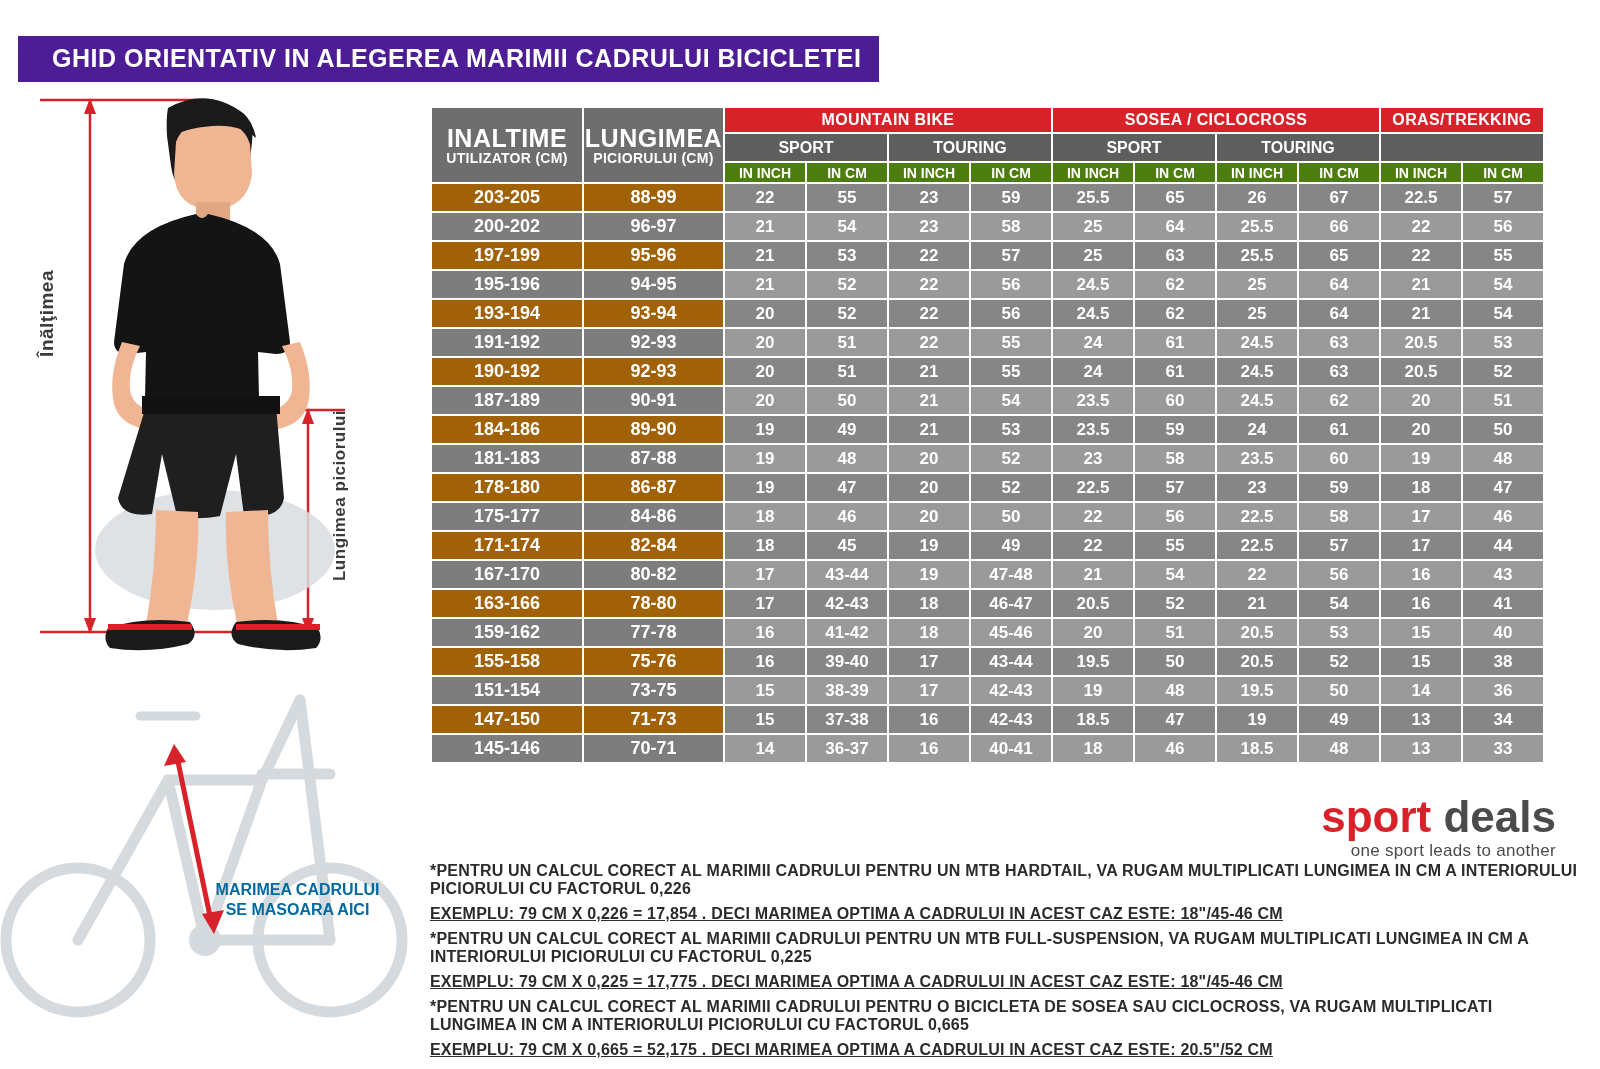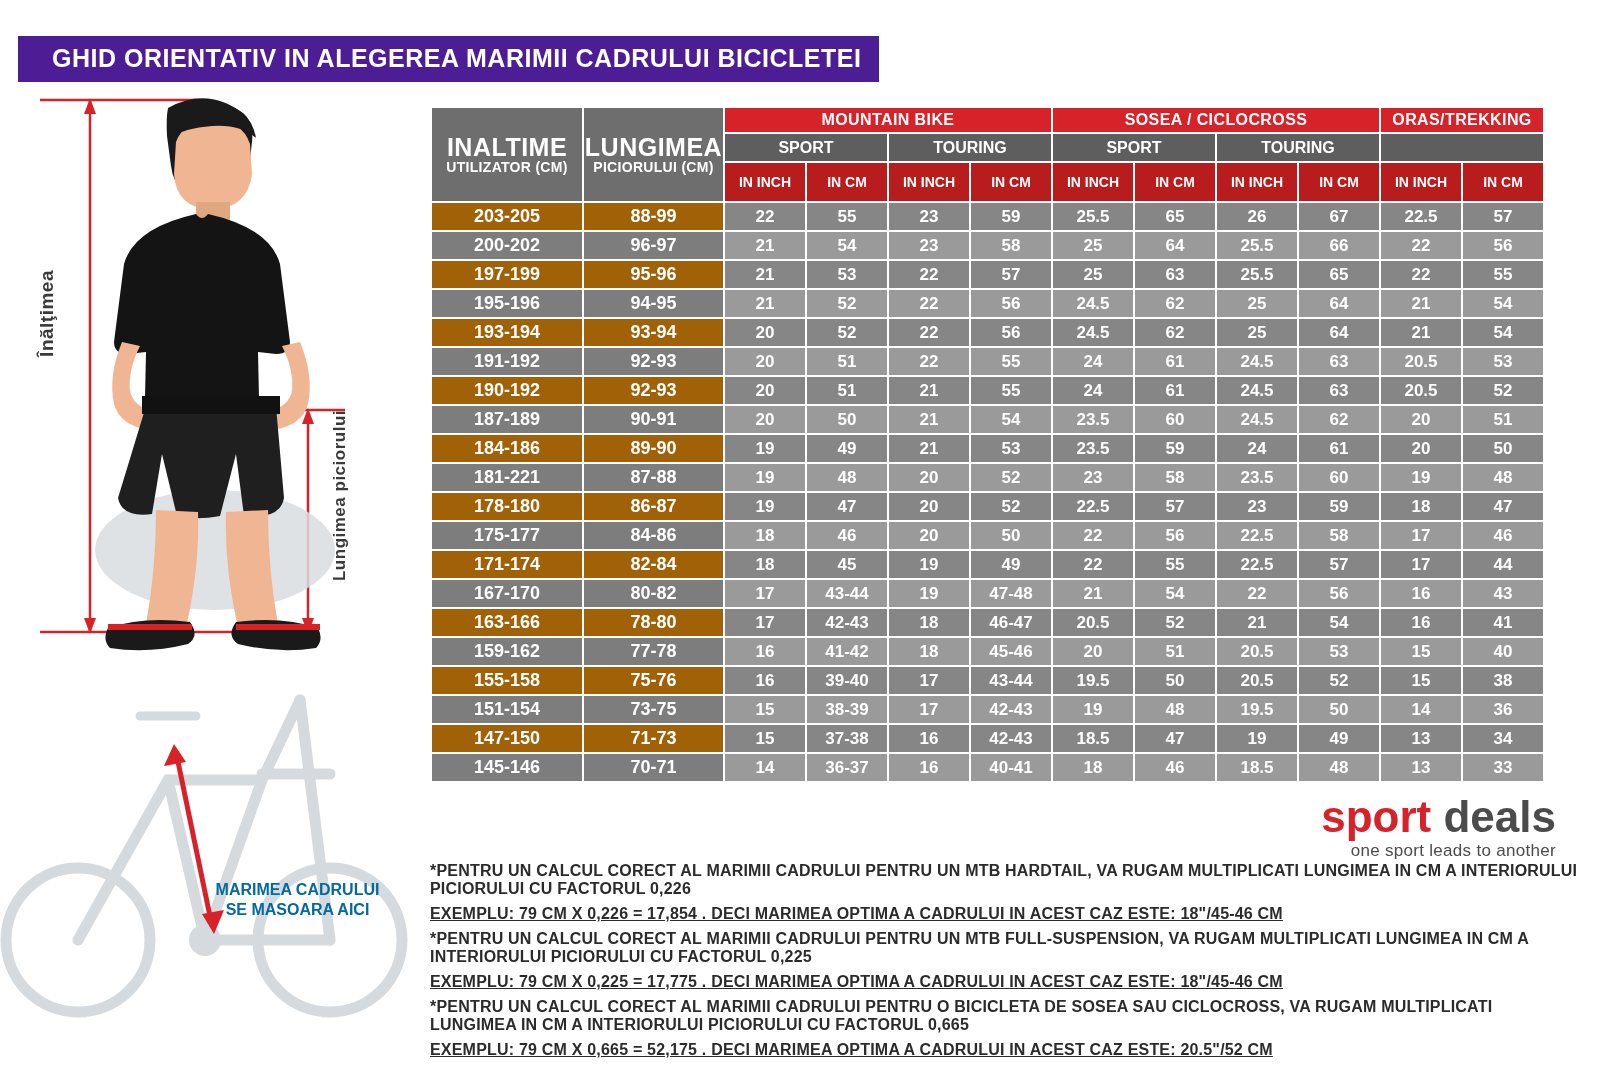--- a/index.html
+++ b/index.html
@@ -39,21 +39,21 @@
     text-align:center;
     font-weight:bold;
     color:#ffffff;
     background:#7f7f7f;
     font-size:17px;
     padding:0;
     height:29px;
   }
   th.cat{ background:#d8222a; font-size:16px; letter-spacing:0.4px; height:26px; }
   th.sub{ background:#5e5e5e; font-size:16px; height:25px; }
-  th.unit{ background:#b91c1c; font-size:14px; height:40px; }
+  th.unit{ background:#4d7c0f; font-size:14px; height:21px; }
   th.blank2{ background:#5e5e5e; }
   td.h1, td.h2{ background:#a16207; font-size:18px; }
   td.val{ background:#868686; }
   tr.alt td{ background:#9a9a9a; }
   tr.alt td.h1, tr.alt td.h2{ background:#7d7d7d; }
   th.main{
     background:#6e6e6e; color:#fff; vertical-align:middle;
     line-height:1.05;
   }
   .mtitle{ font-size:25px; letter-spacing:0.5px; display:block; }
@@ -308,21 +308,21 @@
           <td class="val">21</td>
           <td class="val">53</td>
           <td class="val">23.5</td>
           <td class="val">59</td>
           <td class="val">24</td>
           <td class="val">61</td>
           <td class="val">20</td>
           <td class="val">50</td>
         </tr>
         <tr class="alt">
-          <td class="h1">181-221</td>
+          <td class="h1">181-183</td>
           <td class="h2">87-88</td>
           <td class="val">19</td>
           <td class="val">48</td>
           <td class="val">20</td>
           <td class="val">52</td>
           <td class="val">23</td>
           <td class="val">58</td>
           <td class="val">23.5</td>
           <td class="val">60</td>
           <td class="val">19</td>

